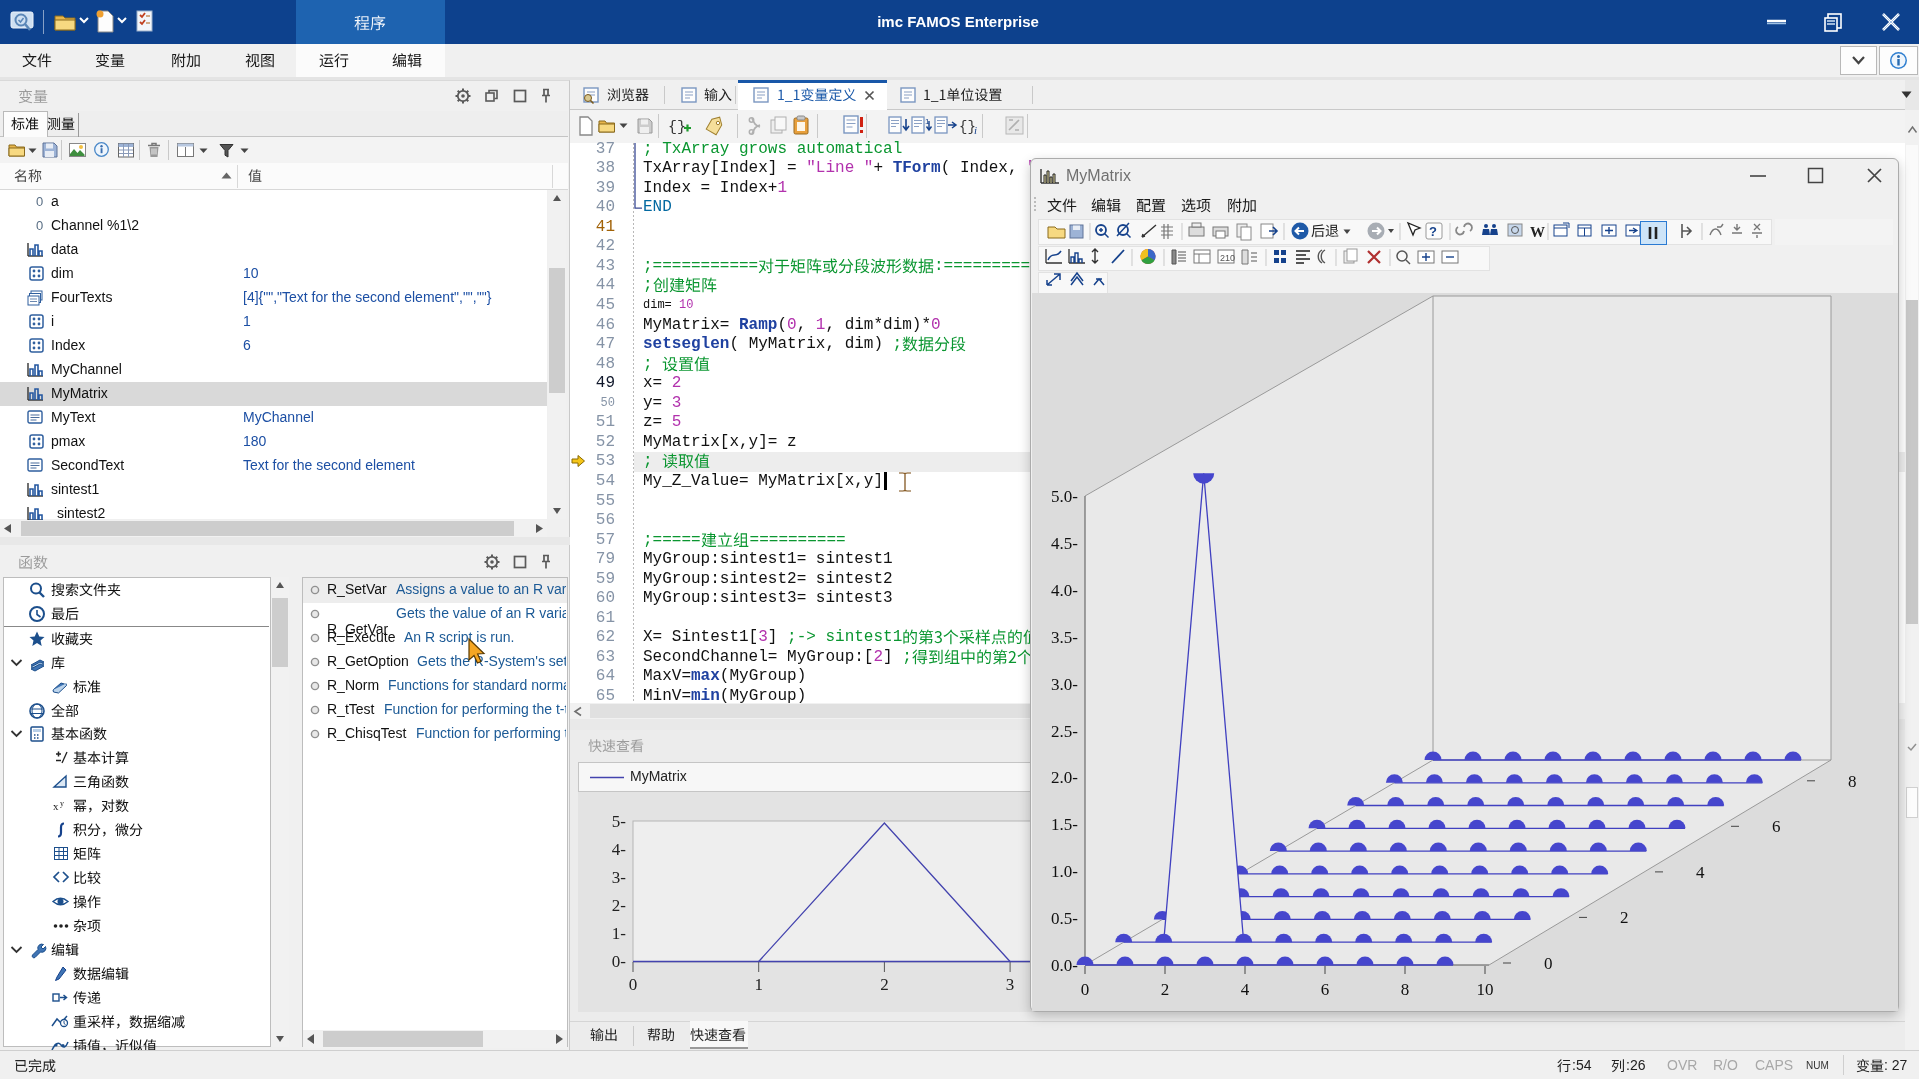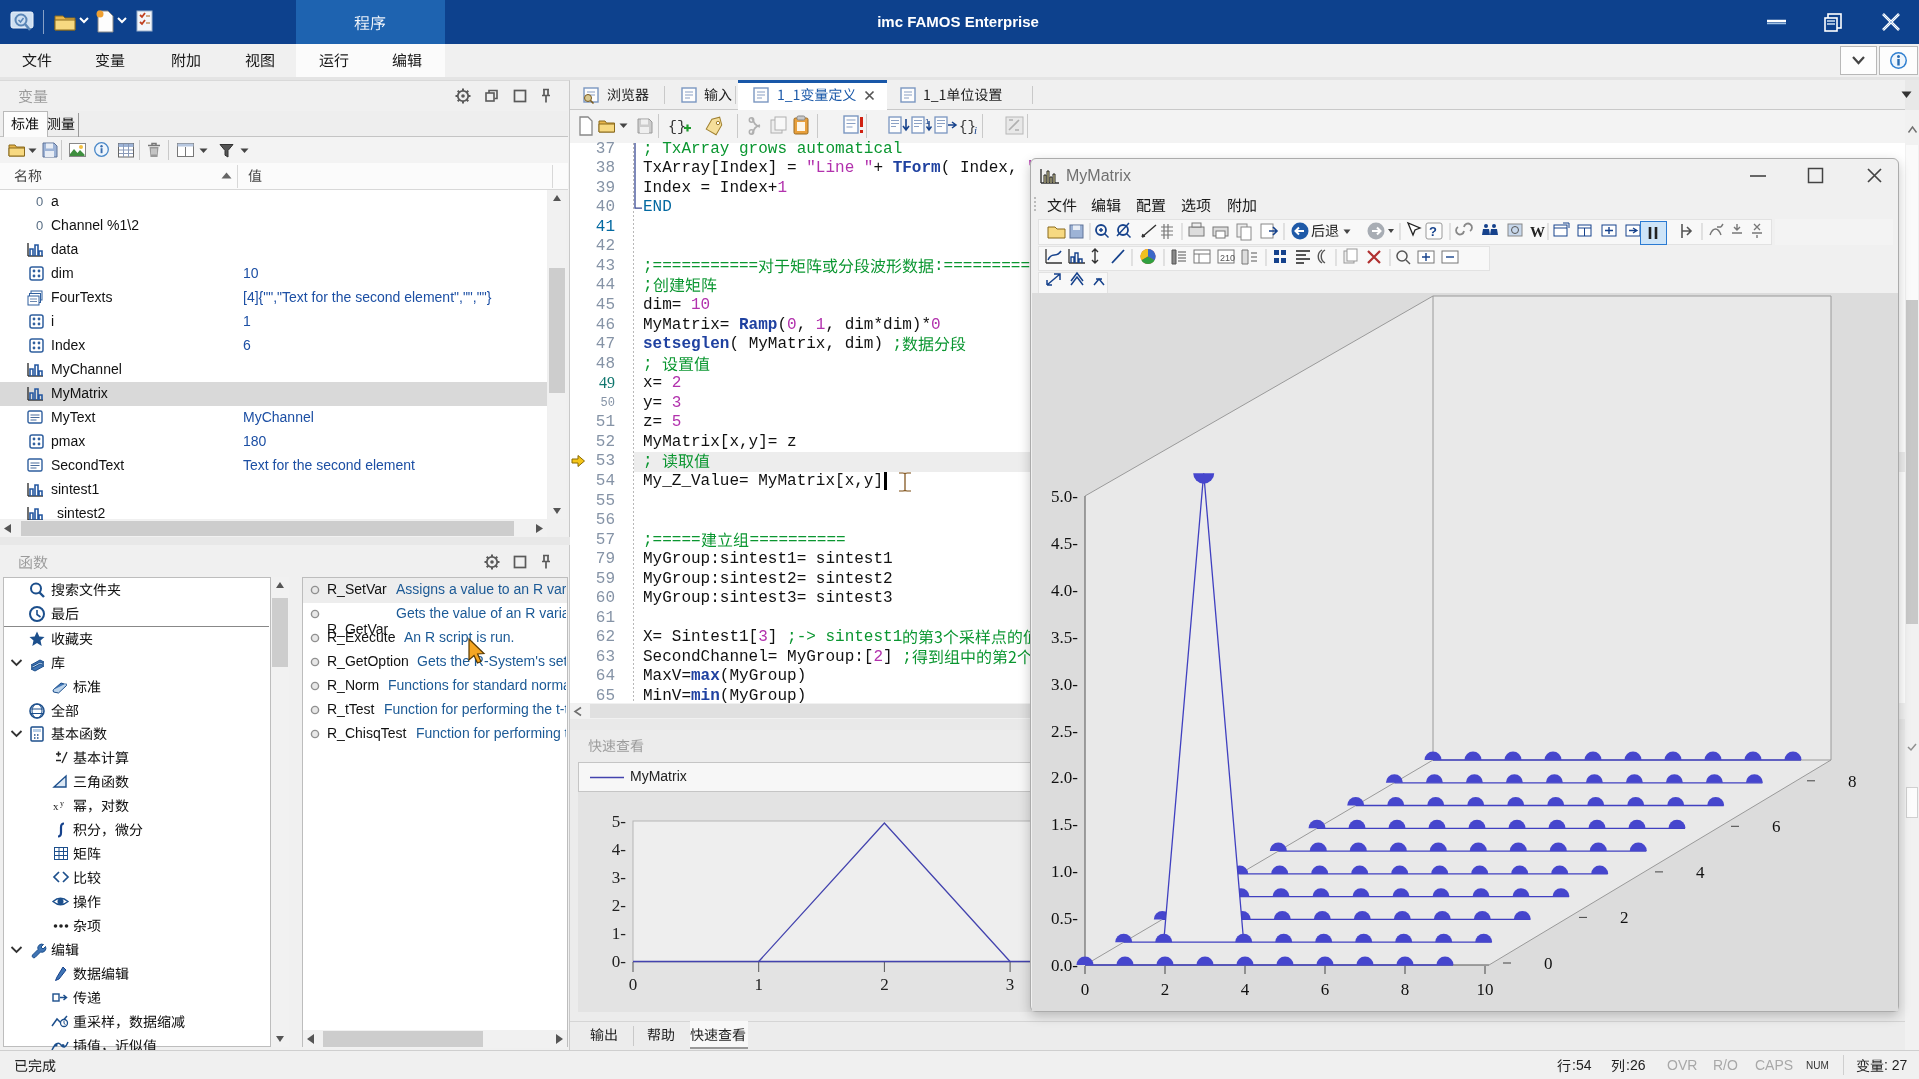--- a/index.html
+++ b/index.html
@@ -887,29 +887,29 @@
     <rect x="1" y="1" width="17" height="17" fill="#e8e8e8" stroke="#b8b8b8"></rect>
     <path d="M4 14 L14 4 M4 4 h4 M14 14 h-4" stroke="#b0b0b0" stroke-width="1.6"></path>
   </svg>
 <div class="a" style="left:1027px;top:114px;width:1px;height:24px;background:#c9c9c9"></div>
 <div class="a" style="left:570px;top:143px;width:1335px;height:560px;background:#fff"></div>
 <div class="a" style="left:634px;top:451.8px;width:1271px;height:20px;background:#ededed"></div>
 <div class="a" style="left:615.0px;top:138.6px;font-size:16px;color:#8593a6;font-weight:normal;font-family:'Liberation Mono',monospace;white-space:pre;line-height:20px;transform:translateX(-100%);">37</div>
 <div class="a" style="left:615.0px;top:158.1px;font-size:16px;color:#8593a6;font-weight:normal;font-family:'Liberation Mono',monospace;white-space:pre;line-height:20px;transform:translateX(-100%);">38</div>
 <div class="a" style="left:615.0px;top:177.7px;font-size:16px;color:#8593a6;font-weight:normal;font-family:'Liberation Mono',monospace;white-space:pre;line-height:20px;transform:translateX(-100%);">39</div>
 <div class="a" style="left:615.0px;top:197.2px;font-size:16px;color:#8593a6;font-weight:normal;font-family:'Liberation Mono',monospace;white-space:pre;line-height:20px;transform:translateX(-100%);">40</div>
-<div class="a" style="left:615.0px;top:216.8px;font-size:16px;color:#0369a1;font-weight:normal;font-family:'Liberation Mono',monospace;white-space:pre;line-height:20px;transform:translateX(-100%);">41</div>
+<div class="a" style="left:615.0px;top:216.8px;font-size:16px;color:#a16207;font-weight:normal;font-family:'Liberation Mono',monospace;white-space:pre;line-height:20px;transform:translateX(-100%);">41</div>
 <div class="a" style="left:615.0px;top:236.3px;font-size:16px;color:#8593a6;font-weight:normal;font-family:'Liberation Mono',monospace;white-space:pre;line-height:20px;transform:translateX(-100%);">42</div>
 <div class="a" style="left:615.0px;top:255.9px;font-size:16px;color:#8593a6;font-weight:normal;font-family:'Liberation Mono',monospace;white-space:pre;line-height:20px;transform:translateX(-100%);">43</div>
 <div class="a" style="left:615.0px;top:275.4px;font-size:16px;color:#8593a6;font-weight:normal;font-family:'Liberation Mono',monospace;white-space:pre;line-height:20px;transform:translateX(-100%);">44</div>
 <div class="a" style="left:615.0px;top:295.0px;font-size:16px;color:#8593a6;font-weight:normal;font-family:'Liberation Mono',monospace;white-space:pre;line-height:20px;transform:translateX(-100%);">45</div>
 <div class="a" style="left:615.0px;top:314.5px;font-size:16px;color:#8593a6;font-weight:normal;font-family:'Liberation Mono',monospace;white-space:pre;line-height:20px;transform:translateX(-100%);">46</div>
 <div class="a" style="left:615.0px;top:334.1px;font-size:16px;color:#8593a6;font-weight:normal;font-family:'Liberation Mono',monospace;white-space:pre;line-height:20px;transform:translateX(-100%);">47</div>
 <div class="a" style="left:615.0px;top:353.6px;font-size:16px;color:#8593a6;font-weight:normal;font-family:'Liberation Mono',monospace;white-space:pre;line-height:20px;transform:translateX(-100%);">48</div>
-<div class="a" style="left:615.0px;top:373.2px;font-size:16px;color:#0f766e;font-weight:normal;font-family:Liberation Serif, serif;white-space:pre;line-height:20px;transform:translateX(-100%);text-align:right;">49</div>
+<div class="a" style="left:615.0px;top:373.2px;font-size:16px;color:#0f172a;font-weight:normal;font-family:Liberation Mono, monospace;white-space:pre;line-height:20px;transform:translateX(-100%);text-align:right;">49</div>
 <div class="a" style="left:615.0px;top:392.7px;font-size:12px;color:#8593a6;font-weight:normal;font-family:'Liberation Mono',monospace;white-space:pre;line-height:20px;transform:translateX(-100%);">50</div>
 <div class="a" style="left:615.0px;top:412.3px;font-size:16px;color:#8593a6;font-weight:normal;font-family:'Liberation Mono',monospace;white-space:pre;line-height:20px;transform:translateX(-100%);">51</div>
 <div class="a" style="left:615.0px;top:431.8px;font-size:16px;color:#8593a6;font-weight:normal;font-family:'Liberation Mono',monospace;white-space:pre;line-height:20px;transform:translateX(-100%);">52</div>
 <div class="a" style="left:615.0px;top:451.4px;font-size:16px;color:#8593a6;font-weight:normal;font-family:'Liberation Mono',monospace;white-space:pre;line-height:20px;transform:translateX(-100%);">53</div>
 <div class="a" style="left:615.0px;top:470.9px;font-size:16px;color:#8593a6;font-weight:normal;font-family:'Liberation Mono',monospace;white-space:pre;line-height:20px;transform:translateX(-100%);">54</div>
 <div class="a" style="left:615.0px;top:490.5px;font-size:16px;color:#8593a6;font-weight:normal;font-family:'Liberation Mono',monospace;white-space:pre;line-height:20px;transform:translateX(-100%);">55</div>
 <div class="a" style="left:615.0px;top:510.0px;font-size:16px;color:#8593a6;font-weight:normal;font-family:'Liberation Mono',monospace;white-space:pre;line-height:20px;transform:translateX(-100%);">56</div>
 <div class="a" style="left:615.0px;top:529.6px;font-size:16px;color:#8593a6;font-weight:normal;font-family:'Liberation Mono',monospace;white-space:pre;line-height:20px;transform:translateX(-100%);">57</div>
 <div class="a" style="left:615.0px;top:549.1px;font-size:16px;color:#8593a6;font-weight:normal;font-family:'Liberation Mono',monospace;white-space:pre;line-height:20px;transform:translateX(-100%);">79</div>
 <div class="a" style="left:615.0px;top:568.7px;font-size:16px;color:#8593a6;font-weight:normal;font-family:'Liberation Mono',monospace;white-space:pre;line-height:20px;transform:translateX(-100%);">59</div>
@@ -923,21 +923,21 @@
 <svg class="ic" style="left:634px;top:142.5px" width="10" height="66.7" viewBox="0 0 10 66.7">
     <path d="M1 0 V65.2 H8" stroke="#3a4a94" fill="none" stroke-width="1.3"></path>
   </svg>
 <svg class="ic" style="left:571px;top:454.3px" width="15" height="14" viewBox="0 0 15 14">
     <path d="M1 5 h6 V1.5 L13.5 7 L7 12.5 V9 H1 z" fill="#f5c518" stroke="#8a6a00"></path>
   </svg>
 <div class="a" style="left:643.0px;top:138.6px;font-size:16px;color:#111;font-weight:normal;font-family:'Liberation Mono',monospace;white-space:pre;line-height:20px;"><span style="color:#0a9630">; TxArray grows automatical</span></div>
 <div class="a" style="left:643.0px;top:158.1px;font-size:16px;color:#111;font-weight:normal;font-family:'Liberation Mono',monospace;white-space:pre;line-height:20px;">TxArray[Index] = <span style="color:#b231ad">"Line "</span>+ <span style="color:#1f41a0;font-weight:bold">TForm</span>( Index, <span style="color:#b231ad">"F</span></div>
 <div class="a" style="left:643.0px;top:177.7px;font-size:16px;color:#111;font-weight:normal;font-family:'Liberation Mono',monospace;white-space:pre;line-height:20px;">Index = Index+<span style="color:#b231ad">1</span></div>
 <div class="a" style="left:643.0px;top:197.2px;font-size:16px;color:#111;font-weight:normal;font-family:'Liberation Mono',monospace;white-space:pre;line-height:20px;"><span style="color:#0369a1;font-weight:normal">END</span></div>
-<div class="a" style="left:643.0px;top:295.0px;font-size:16px;color:#111;font-weight:normal;font-family:'Liberation Mono',monospace;white-space:pre;line-height:20px;text-align:center;">dim= <span style="color:#b231ad">10</span></div>
+<div class="a" style="left:643.0px;top:295.0px;font-size:12px;color:#111;font-weight:normal;font-family:'Liberation Mono',monospace;white-space:pre;line-height:20px;text-align:center;">dim= <span style="color:#b231ad">10</span></div>
 <div class="a" style="left:643.0px;top:314.5px;font-size:16px;color:#111;font-weight:normal;font-family:'Liberation Mono',monospace;white-space:pre;line-height:20px;">MyMatrix= <span style="color:#1f41a0;font-weight:bold">Ramp</span>(<span style="color:#b231ad">0</span>, <span style="color:#b231ad">1</span>, dim*dim)*<span style="color:#b231ad">0</span></div>
 <div class="a" style="left:643.0px;top:373.2px;font-size:16px;color:#111;font-weight:normal;font-family:'Liberation Mono',monospace;white-space:pre;line-height:20px;">x= <span style="color:#b231ad">2</span></div>
 <div class="a" style="left:643.0px;top:392.7px;font-size:16px;color:#111;font-weight:normal;font-family:Liberation Mono, monospace;white-space:pre;line-height:20px;">y= <span style="color:#b231ad">3</span></div>
 <div class="a" style="left:643.0px;top:412.3px;font-size:16px;color:#111;font-weight:normal;font-family:'Liberation Mono',monospace;white-space:pre;line-height:20px;">z= <span style="color:#b231ad">5</span></div>
 <div class="a" style="left:643.0px;top:431.8px;font-size:16px;color:#111;font-weight:normal;font-family:'Liberation Mono',monospace;white-space:pre;line-height:20px;">MyMatrix[x,y]= z</div>
 <div class="a" style="left:643.0px;top:470.9px;font-size:16px;color:#111;font-weight:normal;font-family:'Liberation Mono',monospace;white-space:pre;line-height:20px;">My_Z_Value= MyMatrix[x,y]</div>
 <div class="a" style="left:643.0px;top:549.1px;font-size:16px;color:#111;font-weight:normal;font-family:'Liberation Mono',monospace;white-space:pre;line-height:20px;">MyGroup:sintest1= sintest1</div>
 <div class="a" style="left:643.0px;top:568.7px;font-size:16px;color:#111;font-weight:normal;font-family:'Liberation Mono',monospace;white-space:pre;line-height:20px;">MyGroup:sintest2= sintest2</div>
 <div class="a" style="left:643.0px;top:588.2px;font-size:16px;color:#111;font-weight:normal;font-family:'Liberation Mono',monospace;white-space:pre;line-height:20px;">MyGroup:sintest3= sintest3</div>
 <div class="a" style="left:643.0px;top:666.4px;font-size:16px;color:#111;font-weight:normal;font-family:'Liberation Mono',monospace;white-space:pre;line-height:20px;">MaxV=<span style="color:#1f41a0;font-weight:bold">max</span>(MyGroup)</div>

